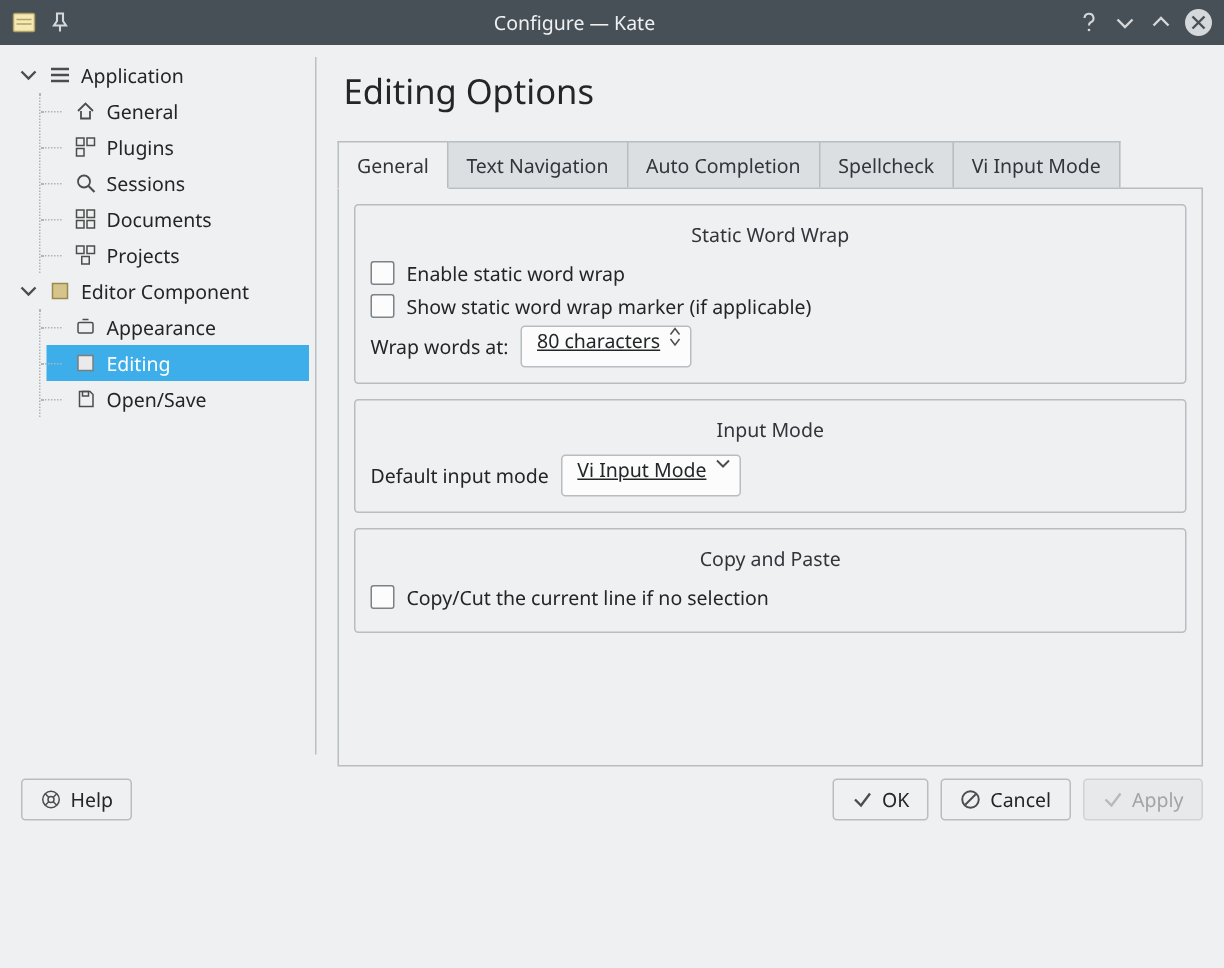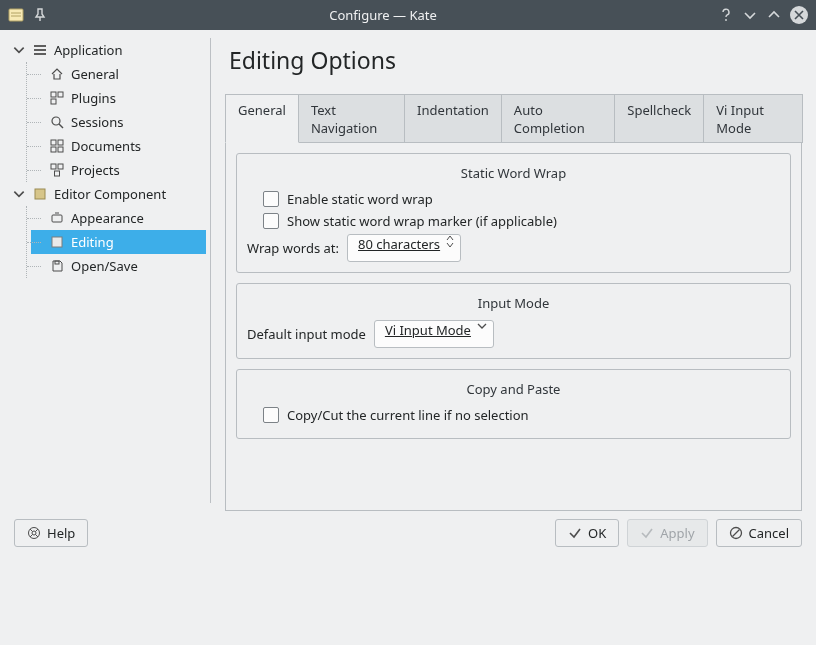--- a/index.html
+++ b/index.html
@@ -25,21 +25,21 @@
   .chev { width:14px; height:14px; display:flex; align-items:center; justify-content:center; }
   .divider-v { width:1px; background:#bcc0c4; margin: 8px 0; }
   .content { flex:1; padding: 10px 14px 0 14px; display:flex; flex-direction:column; min-width:0; }
   .page-title { font-size: 23px; font-weight: 400; margin: 4px 0 18px 4px; }
   .tabs { display:flex; }
   .tab { padding: 6px 12px; background:#dcdfe1; border:1px solid #b8bdc1; border-bottom:none; margin-right:-1px; cursor:pointer; color:#31363b;}
   .tab.active { background:#eff0f1; border-bottom:1px solid #eff0f1; position:relative; z-index:2;}
   .tab-panel { border:1px solid #b8bdc1; background:#eff0f1; flex:1; padding:10px; overflow:auto; margin-top:-1px;}
   .group { border:1px solid #b8bdc1; border-radius:3px; margin-bottom:10px; padding: 8px 10px 10px 10px; }
   .group-title { text-align:center; margin: 2px 0 8px 0; color:#31363b;}
-  .chk-row { display:flex; align-items:center; gap:8px; margin:4px 16px; }
+  .chk-row { display:flex; align-items:center; gap:8px; margin:4px 0; }
   .checkbox { width:16px; height:16px; border:1px solid #7c8287; border-radius:2px; background:#fcfcfc; display:flex; align-items:center; justify-content:center; }
   .checkbox.checked { border-color:#3daee9; }
   .checkbox.checked .mark { width:10px; height:10px; background:#3daee9; border-radius:1px; }
   .inline-row { display:flex; align-items:center; gap:8px; margin-top:4px;}
   .spinbox, .combobox { display:flex; align-items:flex-start; border:1px solid #b8bdc1; border-radius:3px; background:#fcfcfc; height:28px; padding:0 6px 0 10px; gap:6px;text-decoration:underline;}
   .spinbox .spin-arrows { display:flex; flex-direction:column; gap:1px;}
   .spinbox .spin-arrows svg { width:8px; height:6px; }
   .combobox svg.caret { width:10px; height:10px; }
   .footer { height:48px; border-top:0px solid #d0d4d7; display:flex; align-items:center; padding: 0 14px 4px 14px; gap:8px;}
   .footer .spacer { flex:1; }
@@ -213,21 +213,20 @@
     </div>
 
     <div class="divider-v"></div>
 
     <div class="content">
       <div class="page-title">Editing Options</div>
 
       <div class="tabs">
         <div class="tab active"><span>General</span></div>
         <div class="tab"><span>Text Navigation</span></div>
-        <div class="tab"><span>Indentation</span></div>
         <div class="tab"><span>Auto Completion</span></div>
         <div class="tab"><span>Spellcheck</span></div>
         <div class="tab"><span>Vi Input Mode</span></div>
       </div>
 
       <div class="tab-panel">
 
         <div class="group">
           <div class="group-title">Static Word Wrap</div>
           <div class="chk-row">
@@ -297,27 +296,27 @@
         </svg>
       <span>Help</span>
     </div>
     <div class="spacer"></div>
     <div class="btn">
       <svg viewBox="0 0 14 14">
           <path d="M2 7 L6 11 L12 3" class="stroke-dark fill-none" stroke-width="1.6"></path>
         </svg>
       <span>OK</span>
     </div>
-    <div class="btn disabled">
-      <svg viewBox="0 0 14 14">
-          <path d="M2 7 L6 11 L12 3" stroke="#b6babd" fill="none" stroke-width="1.6"></path>
-        </svg>
-      <span>Apply</span>
-    </div>
     <div class="btn">
       <svg viewBox="0 0 14 14">
           <circle cx="7" cy="7" r="5.5" class="stroke-dark fill-none" stroke-width="1.3"></circle>
           <line x1="3.5" y1="10.5" x2="10.5" y2="3.5" stroke="#4d4d4d" stroke-width="1.3"></line>
         </svg>
       <span>Cancel</span>
     </div>
+    <div class="btn disabled">
+      <svg viewBox="0 0 14 14">
+          <path d="M2 7 L6 11 L12 3" stroke="#b6babd" fill="none" stroke-width="1.6"></path>
+        </svg>
+      <span>Apply</span>
+    </div>
   </div>
 </div>
 
 </body></html>

